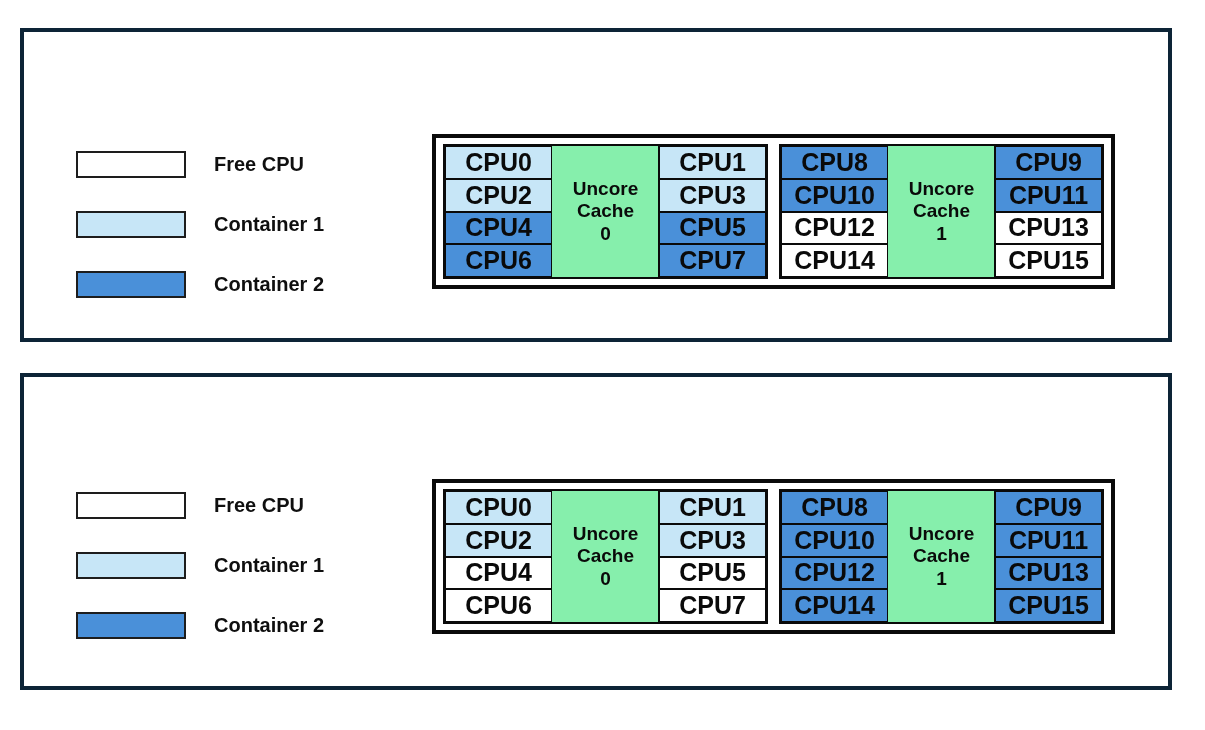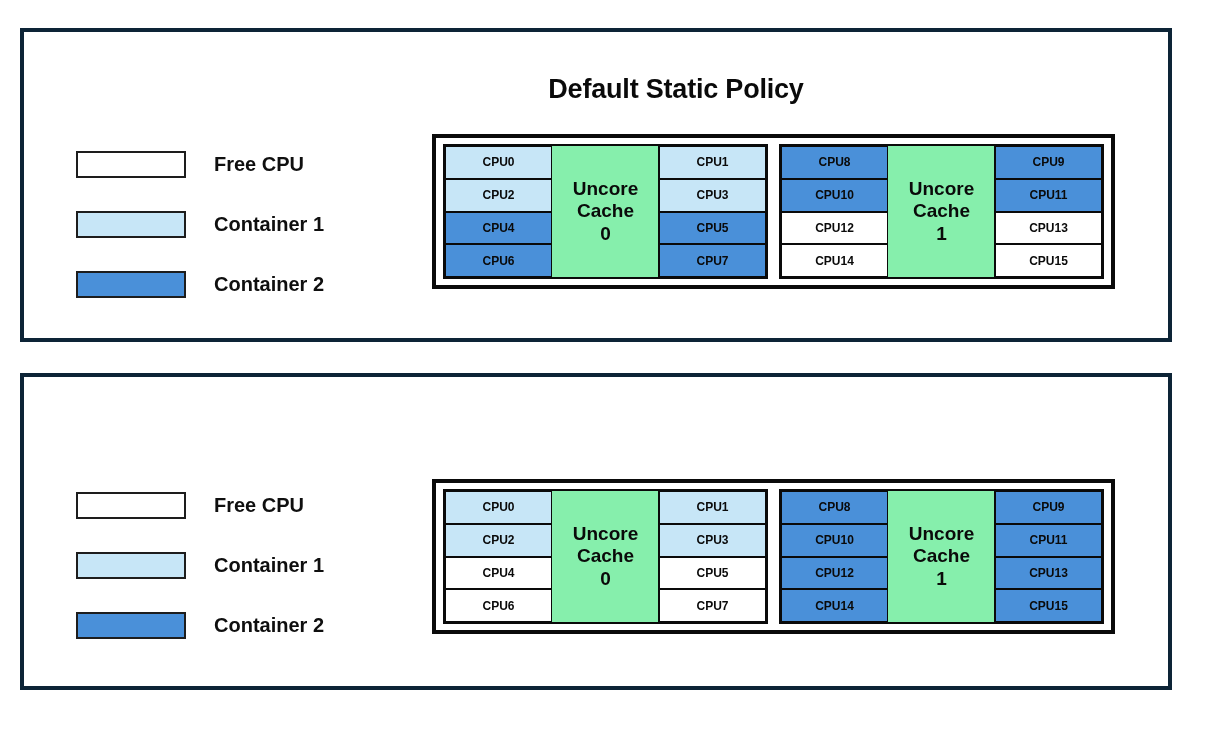--- a/index.html
+++ b/index.html
@@ -96,21 +96,21 @@
     min-width: 0;
   }
   .cpu-cell {
     flex: 1 1 0;
     box-sizing: border-box;
     border: 2px solid #0a0a0a;
     margin: -1px;
     display: flex;
     align-items: center;
     justify-content: center;
-    font-size: 12px;
+    font-size: 25px;
     font-weight: bold;
     color: #0a0a0a;
     line-height: 1;
   }
   .cache-cell {
     flex: 1 1 0;
     min-width: 0;
     box-sizing: border-box;
     background: #86efac;
     display: flex;
@@ -121,21 +121,20 @@
     font-weight: bold;
     color: #0a0a0a;
     line-height: 1.18;
     text-align: center;
   }
 </style>
 </head>
 <body>
 
 <div class="panel" id="panel-0">
-  <div class="panel-title">Default Static Policy</div>
 
   <div class="legend">
     <div class="legend-row">
       <div class="legend-swatch" style="background-color: rgb(255, 255, 255);"></div>
       <div class="legend-label">Free CPU</div>
     </div>
     <div class="legend-row">
       <div class="legend-swatch" style="background-color: rgb(199, 230, 247);"></div>
       <div class="legend-label">Container 1</div>
     </div>

